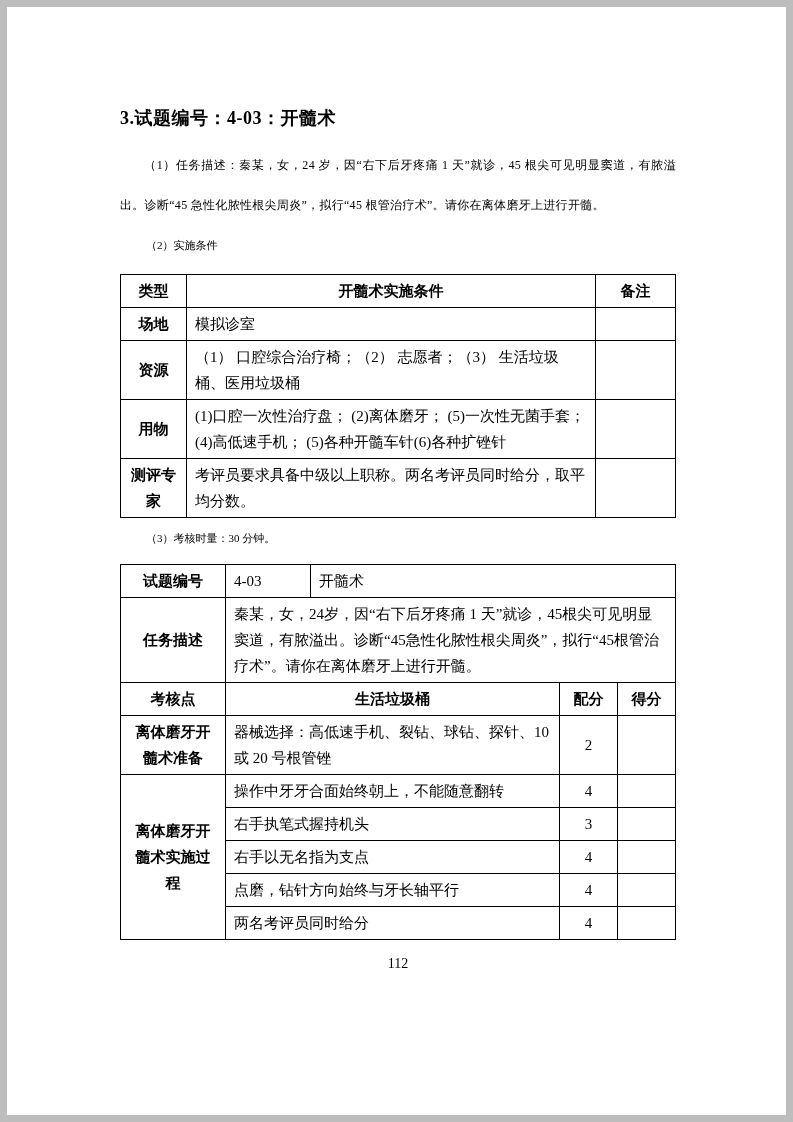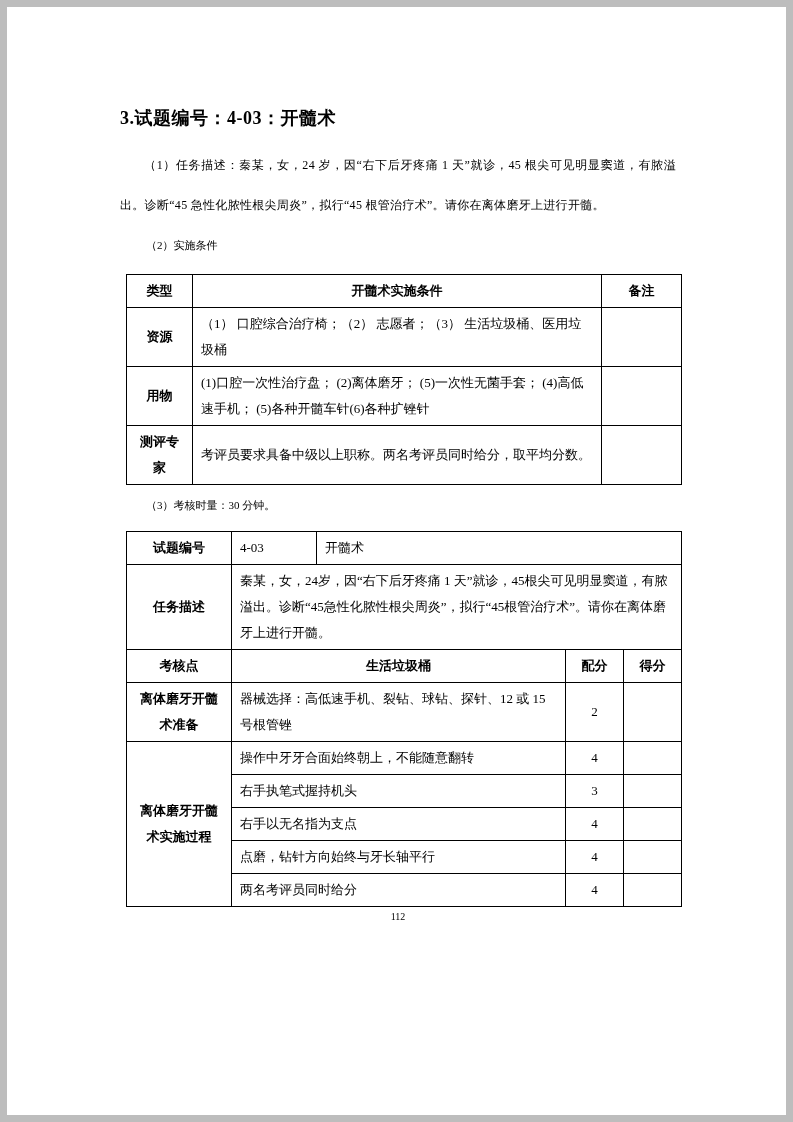--- a/index.html
+++ b/index.html
@@ -22,34 +22,33 @@
   }
   .para{
     margin:14px 0 0 0;
     font-size:12px;line-height:40px;
     text-align:justify;text-indent:2em;letter-spacing:0.3px;
   }
   .label{margin:0;font-size:11px;line-height:40px;padding-left:26px;}
   .label.sp{margin-top:2px;}
   .t{
     border-collapse:collapse;width:556px;table-layout:fixed;
-    font-size:13px;
-    margin-left:6px;
+    font-size:15px;
   }
   .t td,.t th{
     border:1px solid #000;
     padding:3px 8px;line-height:26px;vertical-align:middle;
     word-break:break-all;
   }
   .t th{font-weight:bold;text-align:center;}
   .rowhead{font-weight:bold;text-align:center;}
   .t1{margin-top:9px;}
   .t2{margin-top:6px;padding-left:32px;}
   .score{text-align:center;}
-  .pagenum{margin-top:4px;text-align:center;font-size:10px;}
+  .pagenum{margin-top:16px;text-align:center;font-size:14px;}
 </style>
 </head>
 <body>
 
 <div class="page">
   <div class="content">
 
     <h1 class="heading">3.试题编号：4-03：开髓术</h1>
 
     <p class="para">（1）任务描述：秦某，女，24 岁，因“右下后牙疼痛 1 天”就诊，45 根尖可见明显窦道，有脓溢出。诊断“45 急性化脓性根尖周炎”，拟行“45 根管治疗术”。请你在离体磨牙上进行开髓。</p>
@@ -63,20 +62,25 @@
           <col style="width:80px">
         </colgroup>
       <thead>
         <tr>
           <th>类型</th>
           <th>开髓术实施条件</th>
           <th>备注</th>
         </tr>
       </thead>
       <tbody>
+        <tr>
+          <td class="rowhead">场地</td>
+          <td>模拟诊室</td>
+          <td></td>
+        </tr>
         <tr>
           <td class="rowhead">资源</td>
           <td>（1） 口腔综合治疗椅；（2） 志愿者；（3） 生活垃圾桶、医用垃圾桶</td>
           <td></td>
         </tr>
         <tr>
           <td class="rowhead">用物</td>
           <td>(1)口腔一次性治疗盘； (2)离体磨牙； (5)一次性无菌手套； (4)高低速手机； (5)各种开髓车针(6)各种扩锉针</td>
           <td></td>
         </tr>
@@ -109,21 +113,21 @@
           <td colspan="4">秦某，女，24岁，因“右下后牙疼痛 1 天”就诊，45根尖可见明显窦道，有脓溢出。诊断“45急性化脓性根尖周炎”，拟行“45根管治疗术”。请你在离体磨牙上进行开髓。</td>
         </tr>
         <tr>
           <th>考核点</th>
           <th colspan="2">生活垃圾桶</th>
           <th>配分</th>
           <th>得分</th>
         </tr>
         <tr>
           <td class="rowhead">离体磨牙开髓术准备</td>
-          <td colspan="2">器械选择：高低速手机、裂钻、球钻、探针、12 或 15 号根管锉</td>
+          <td colspan="2">器械选择：高低速手机、裂钻、球钻、探针、10 或 20 号根管锉</td>
           <td class="score">2</td>
           <td class="score"></td>
         </tr>
         <tr>
           <td class="rowhead" rowspan="5">离体磨牙开髓术实施过程</td>
           <td colspan="2">操作中牙牙合面始终朝上，不能随意翻转</td>
           <td class="score">4</td>
           <td class="score"></td>
         </tr>
         <tr>

